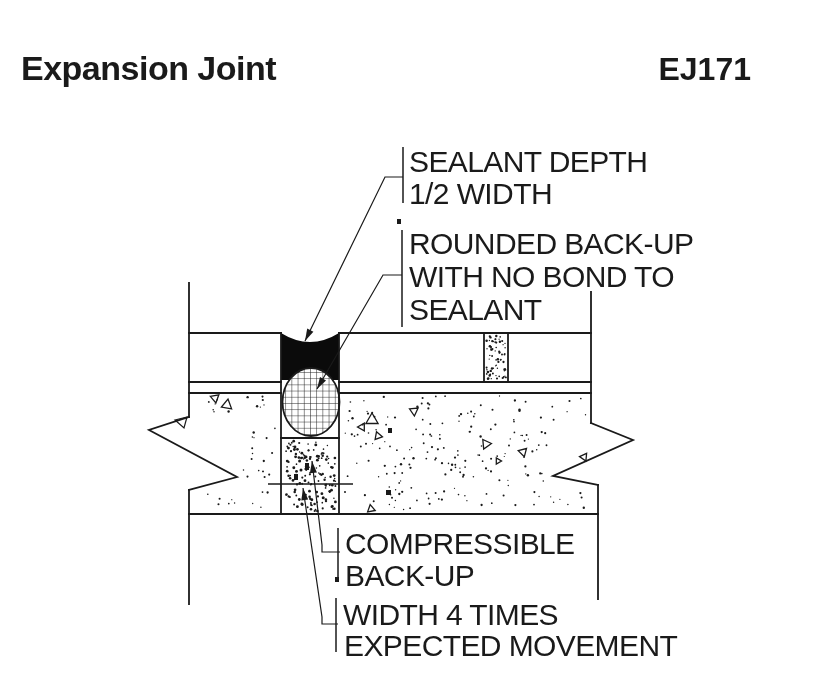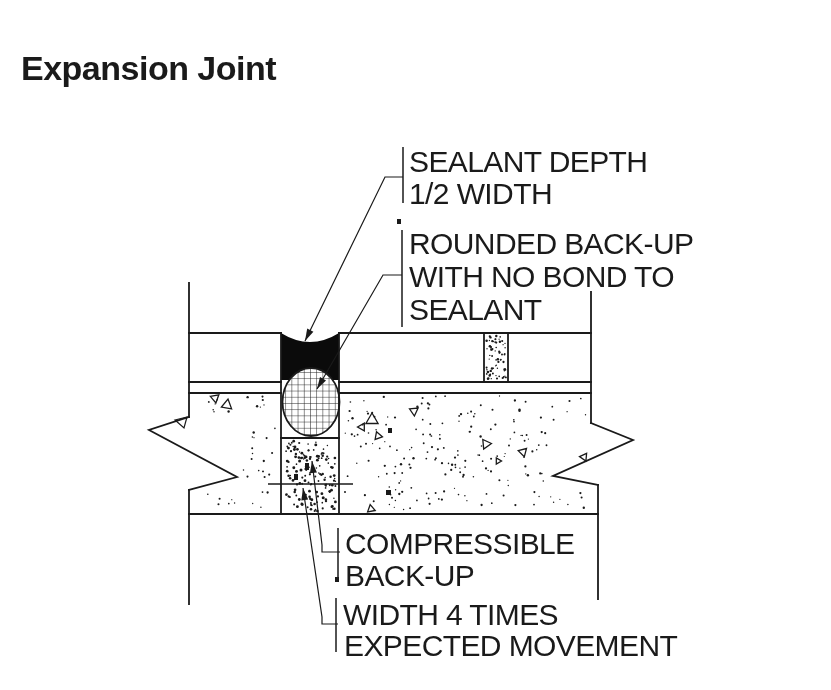--- a/index.html
+++ b/index.html
@@ -27,20 +27,21 @@
   .dim    { stroke:var(--ink); stroke-width:1.4; fill:none; }
   .arrow  { fill:var(--ink); stroke:none; }
   .speck  { fill:var(--ink); stroke:none; }
 </style>
 </head>
 <body>
 
 <div class="page">
 
   <div class="hdr-title">Expansion Joint</div>
+  <div class="hdr-code">EJ171</div>
 
   <svg class="drawing" width="831" height="690" viewBox="0 0 831 690">
     <defs>
       <pattern id="rodgrid" width="6.2" height="6.2" patternUnits="userSpaceOnUse">
         <rect width="6.2" height="6.2" fill="#ffffff"></rect>
         <path d="M0,0 H6.2 M0,0 V6.2" stroke="#1a1a1a" stroke-width="1" fill="none"></path>
       </pattern>
     </defs>
 
     <g id="tex-slab">

